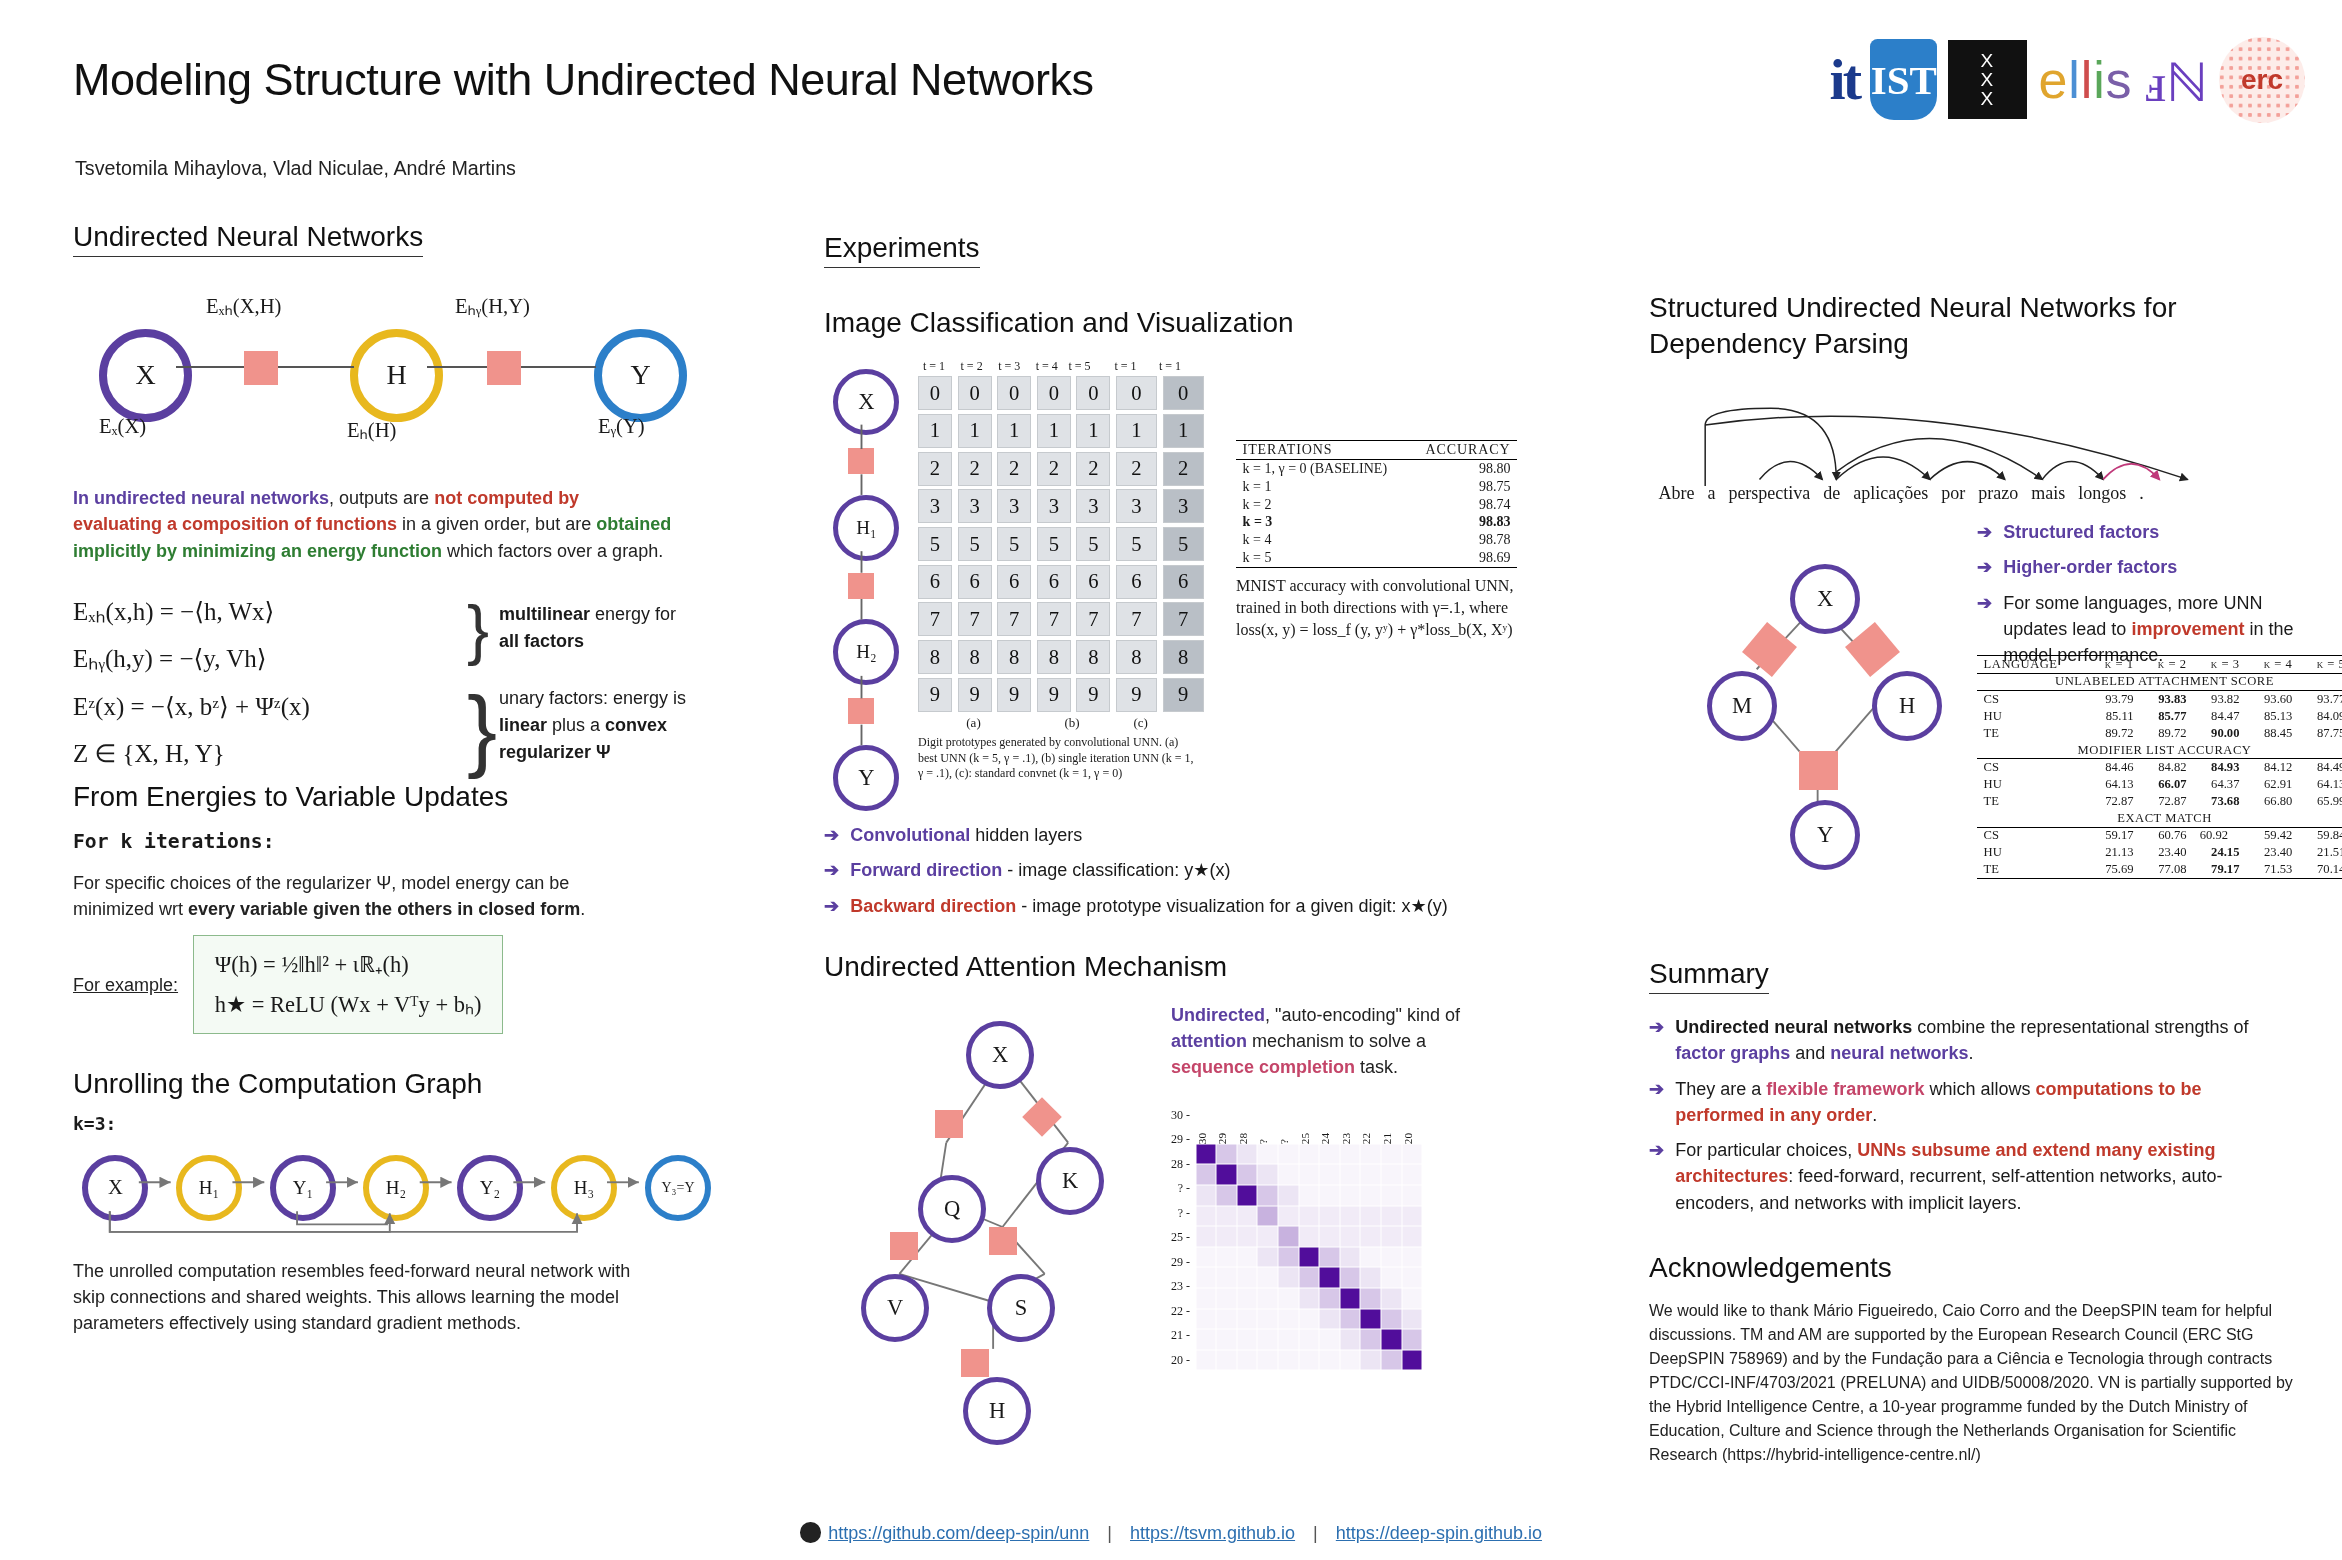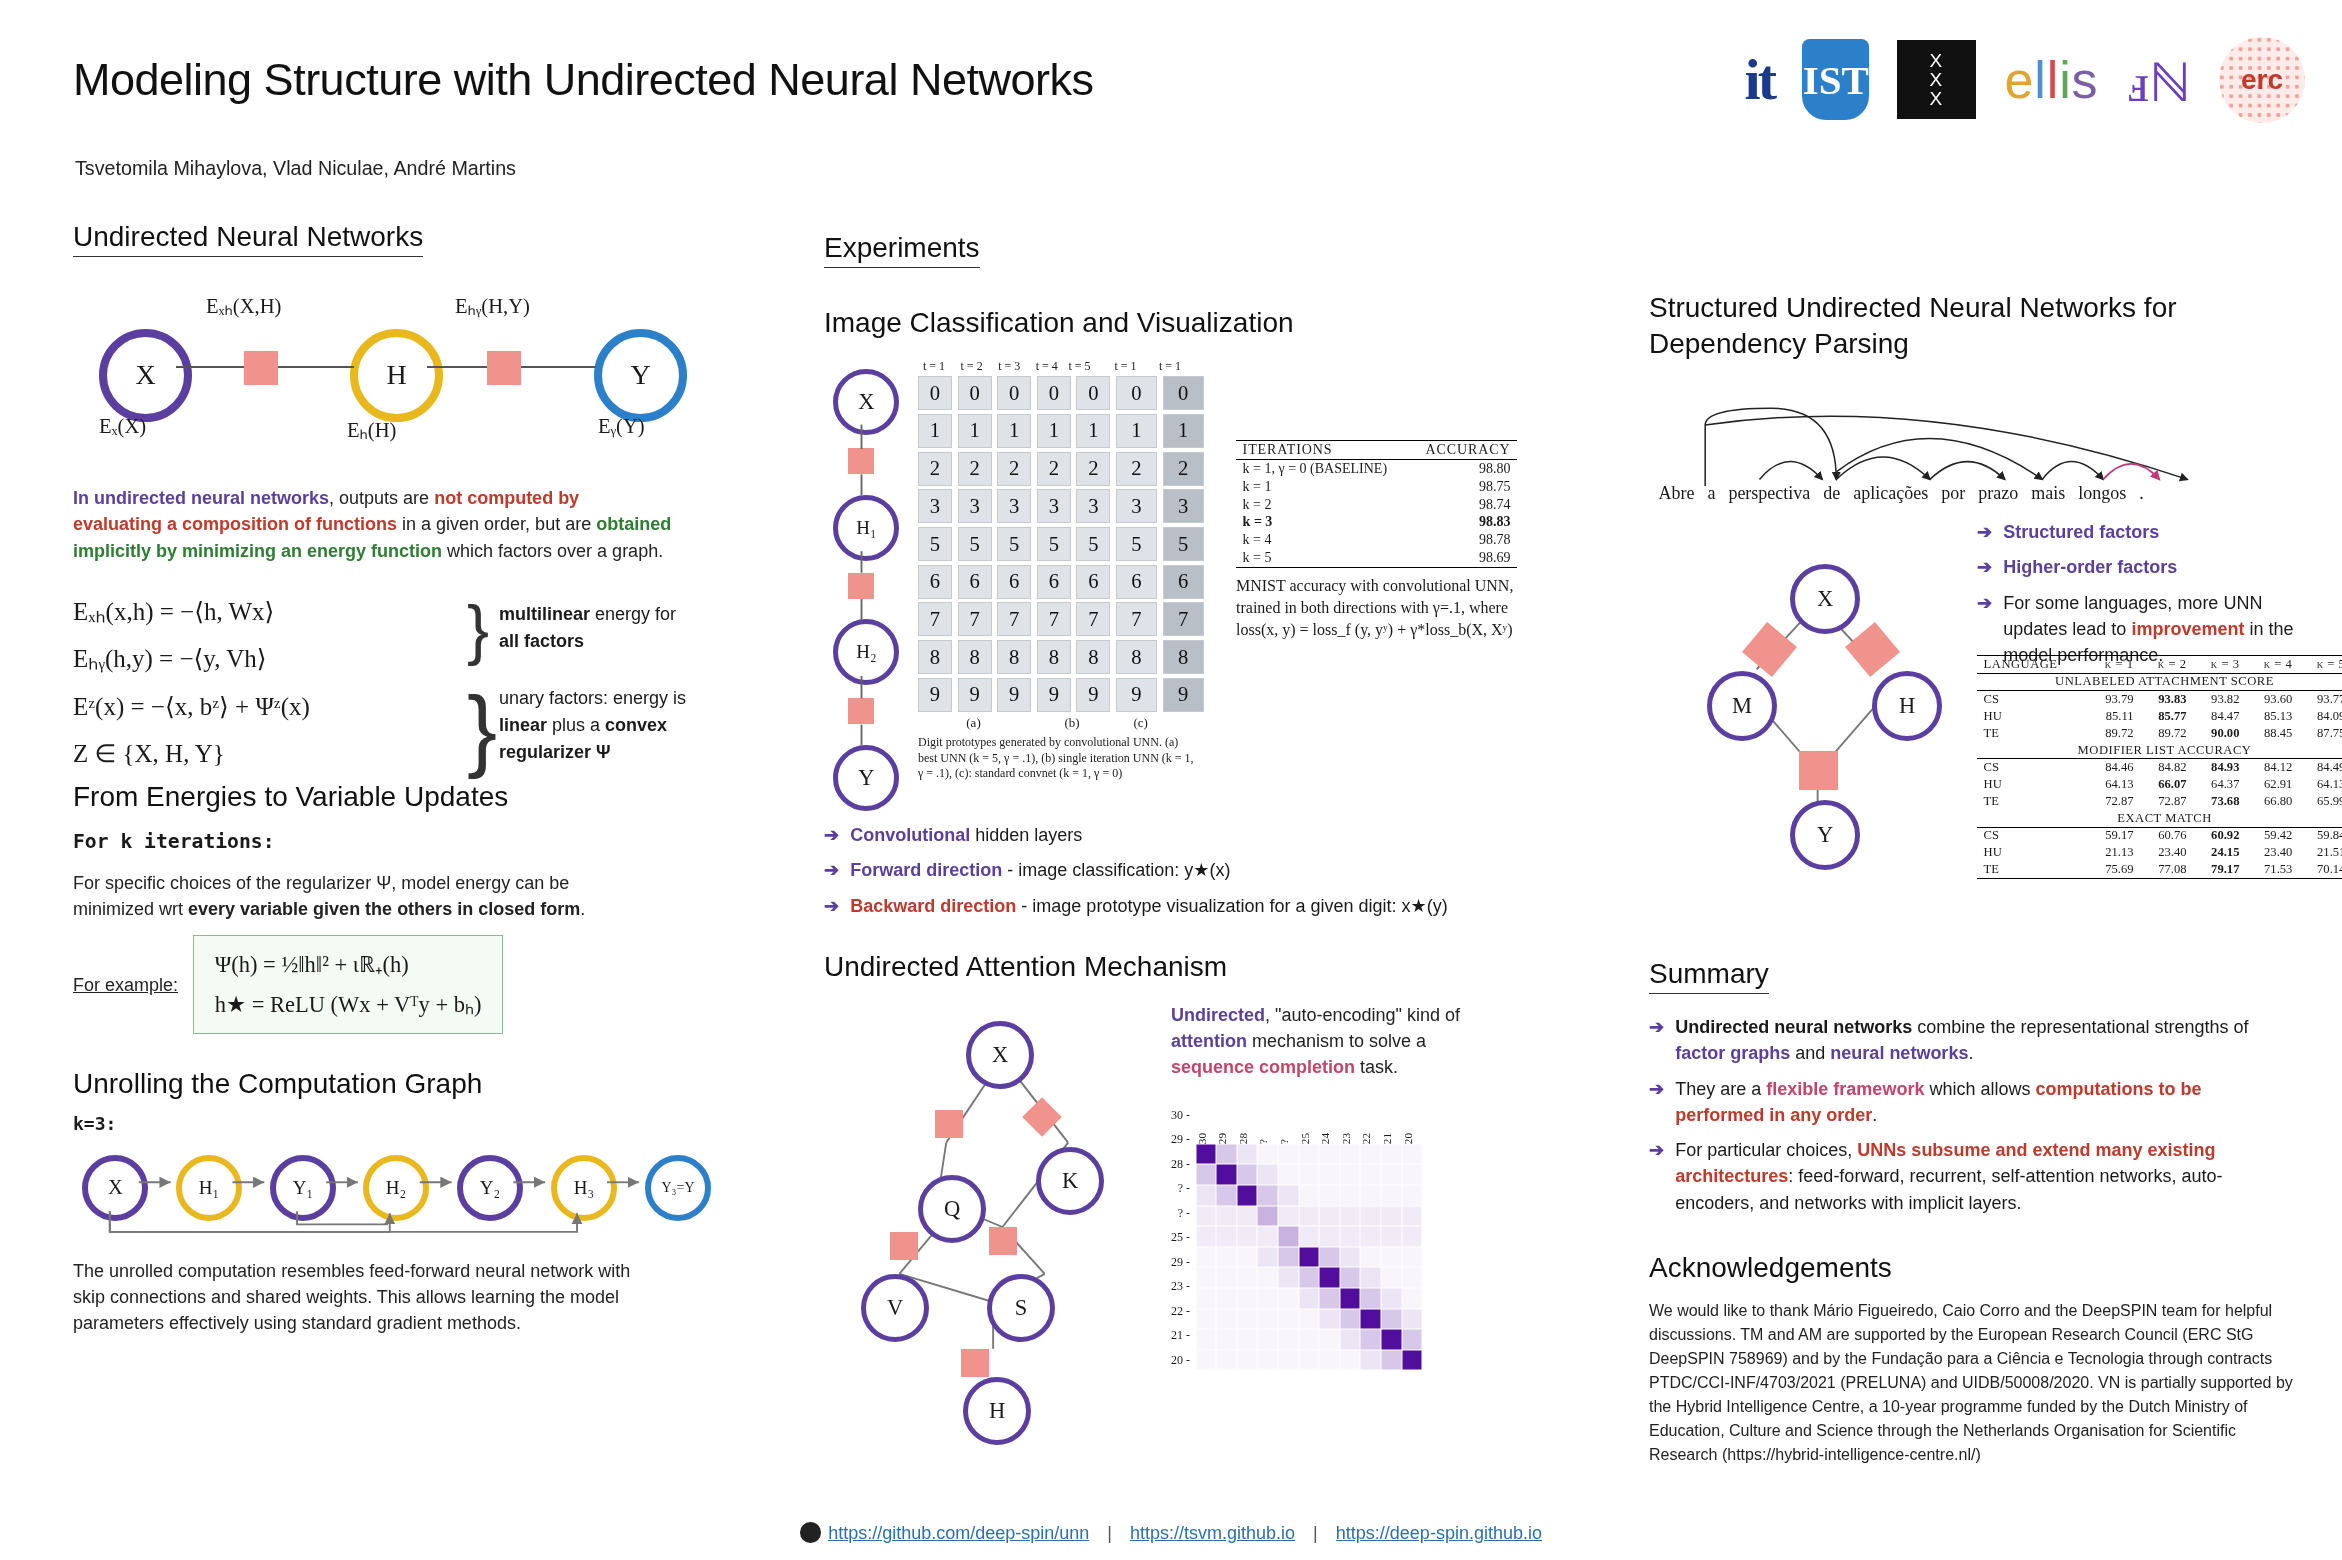--- a/index.html
+++ b/index.html
@@ -16,21 +16,21 @@
   #title{
     position:absolute;left:73px;top:54px;width:1462px;
     font-size:45px;font-weight:400;color:#111;letter-spacing:-0.5px;
   }
   #authors{
     position:absolute;left:75px;top:157px;
     font-size:19.7px;color:#222;
   }
   #logos{
     position:absolute;right:37px;top:28px;height:103px;
-    display:flex;align-items:center;gap:28px;
+    display:flex;align-items:center;gap:11px;
   }
   .logo{display:flex;align-items:center;justify-content:center;}
   .logo-it{font-family:"Liberation Serif",serif;font-weight:700;font-size:58px;color:#1b3a8c;letter-spacing:-2.8px;}
   .logo-ist{width:67px;height:81px;background:#2c7fc9;border-radius:7.5px 7.5px 24px 24px;color:#fff;
       font-family:"Liberation Serif",serif;font-size:41px;font-weight:700;display:flex;align-items:center;justify-content:center;}
   .logo-uva{width:79px;height:79px;background:#111;color:#fff;display:flex;flex-direction:column;
       align-items:center;justify-content:center;font-size:19px;line-height:1;letter-spacing:1.9px;}
   .logo-ellis{font-size:52px;color:#4a4a8a;letter-spacing:0.9px;}
   .logo-ellis span:nth-child(1){color:#e0a52e}
   .logo-ellis span:nth-child(2){color:#4c8fd4}
@@ -755,21 +755,21 @@
                 <td style="text-align: right;">66.80</td>
                 <td style="text-align: right;">65.99</td>
               </tr>
               <tr>
                 <td colspan="6" style="text-align: center; font-variant: small-caps; letter-spacing: 0.5px; border-bottom: 0.9px solid rgb(0, 0, 0);">EXACT MATCH</td>
               </tr>
               <tr>
                 <td style="text-align: left;">CS</td>
                 <td style="text-align: right;">59.17</td>
                 <td style="text-align: right;">60.76</td>
-                <td style="text-align: right; font-weight: 700;">60.92</td>
+                <td style="text-align: left; font-weight: 400;">60.92</td>
                 <td style="text-align: right;">59.42</td>
                 <td style="text-align: right;">59.84</td>
               </tr>
               <tr>
                 <td style="text-align: left;">HU</td>
                 <td style="text-align: right;">21.13</td>
                 <td style="text-align: right;">23.40</td>
                 <td style="text-align: right; font-weight: 700;">24.15</td>
                 <td style="text-align: right;">23.40</td>
                 <td style="text-align: right;">21.51</td>

